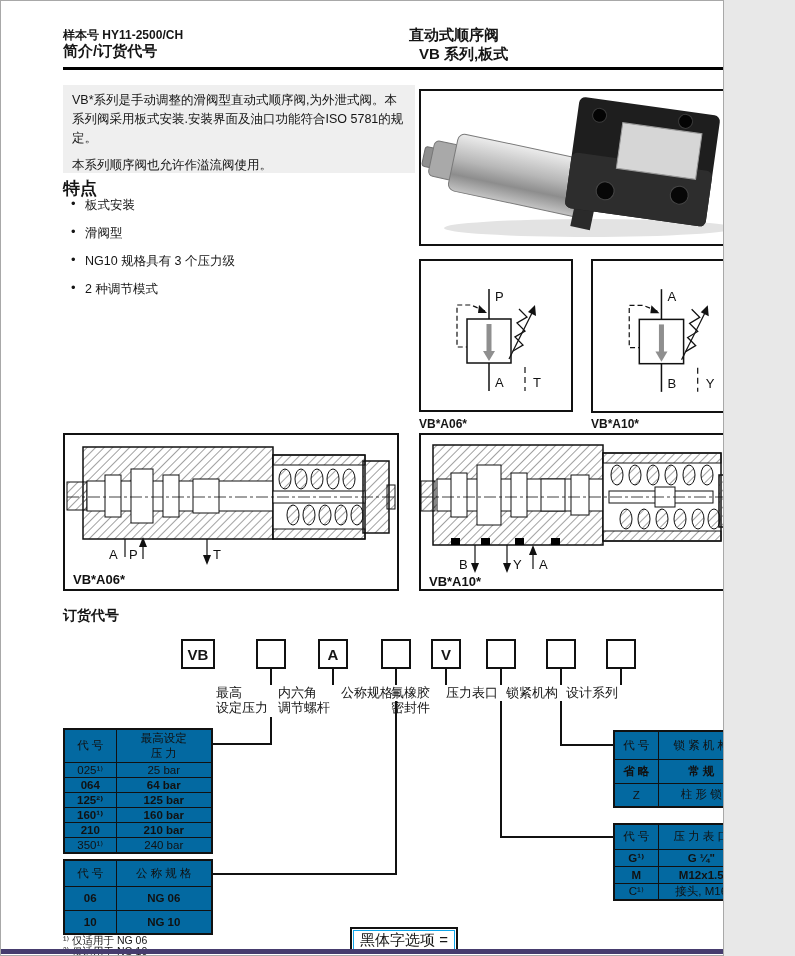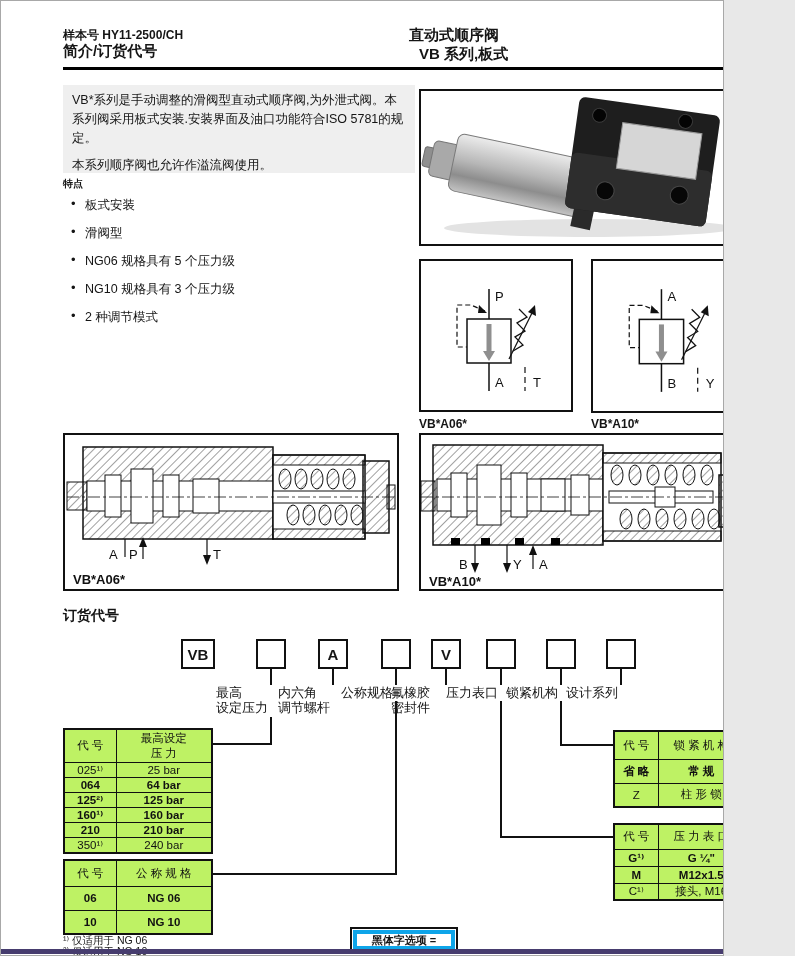--- a/index.html
+++ b/index.html
@@ -14,21 +14,21 @@
   .doc-num { left:62px; top:26px; font-size:12px; font-weight:bold; }
   .page-title { left:62px; top:41px; font-size:15px; font-weight:bold; }
   .prod-name { left:408px; top:25px; font-size:15px; font-weight:bold; }
   .prod-series { left:418px; top:44px; font-size:15px; font-weight:bold; }
   .rule { left:62px; top:66px; width:684px; height:3px; background:#000; }
   
   .intro { left:62px; top:84px; width:352px; height:88px; background:#efefef;
            padding:6px 9px; font-size:12.5px; line-height:1.5; }
   .intro .p2 { margin-top:9px; }
   
-  .feat-title { left:62px; top:176px; font-size:10px; font-weight:bold; }
+  .feat-title { left:62px; top:176px; font-size:17px; font-weight:bold; }
   .feat-list { left:70px; top:196px; width:330px; list-style:none; font-size:12.5px; }
   .feat-list li { margin:0 0 11px 0; padding-left:14px; position:relative; }
   .feat-list li::before { content:"•"; position:absolute; left:0; top:-1px; font-size:13px; }
   
   .frame { border:2px solid #111; background:#fff; }
   .photo-frame { left:418px; top:88px; width:328px; height:157px; }
   .sym-frame-l { left:418px; top:258px; width:154px; height:153px; }
   .sym-frame-r { left:590px; top:258px; width:155px; height:154px; }
   .sym-label { font-size:12px; font-weight:bold; }
   .cut-frame-l { left:62px; top:432px; width:336px; height:158px; }
@@ -39,43 +39,43 @@
               align-items:center; justify-content:center; }
   
   .ord-title { left:62px; top:606px; font-size:14px; font-weight:bold; }
   .obox { top:638px; height:30px; border:2px solid #111; display:flex;
           align-items:center; justify-content:center; font-size:15px; font-weight:bold; }
   .olabel { top:684px; width:110px; text-align:left; font-size:13px; line-height:15px; }
   .vline { width:2px; background:#111; }
   .hline { height:2px; background:#111; }
   
   .otbl { border-collapse:collapse; table-layout:fixed; font-size:11.5px; color:#111;
-          border:2px solid #111; background:#bef264;padding-left:32px; }
+          border:2px solid #111; background:#0369a1;padding-left:32px; }
   .otbl td { border:1px solid #111; text-align:center; vertical-align:middle; padding:0; }
   .otbl .bold { font-weight:bold; }
   .t-press { left:62px; top:727px; width:150px; }
   .t-press td.c1 { width:52px; } .t-press td.c2 { width:96px; }
   .t-press .hrow td { height:33px; line-height:15px; }
   .t-press .rrow td { height:15px; }
   .t-size { left:62px; top:858px; width:150px; }
   .t-size td.c1 { width:52px; } .t-size td.c2 { width:96px; }
   .t-size .hrow td { height:26px; } .t-size .rrow td { height:24px;margin-top:6px; }
   .t-lock { left:612px; top:729px; width:133px; }
   .t-lock td.c1 { width:44px; } .t-lock td.c2 { width:87px; }
   .t-lock .hrow td { height:28px; } .t-lock .rrow td { height:24px; }
   .t-gauge { left:612px; top:822px; width:133px; }
   .t-gauge td.c1 { width:44px; } .t-gauge td.c2 { width:87px; }
   .t-gauge .hrow td { height:25px; } .t-gauge .rrow td { height:17px;margin-top:48px; }
   
   .fnote1 { left:62px; top:933px; font-size:10.5px; }
   .fnote2 { left:62px; top:944px; font-size:10.5px; }
   .bold-note { left:349px; top:926px; width:108px; height:26px; border:2px solid #111;
                padding:1px; }
-  .bold-note .inner { border:4px solid #0ea5e9; width:100%; height:100%; display:flex;
-               align-items:center; justify-content:center; font-size:11px; font-weight:bold; }
+  .bold-note .inner { border:1px solid #0ea5e9; width:100%; height:100%; display:flex;
+               align-items:center; justify-content:center; font-size:15px; font-weight:normal; }
   .bottom-bar { left:0; top:948px; width:795px; height:5px; background:#463c6e; }
   svg text { font-family:"Liberation Sans","DejaVu Sans",sans-serif; }
 </style>
 </head>
 <body>
 
 <div id="page">
 
   <div class="abs doc-num">样本号 HY11-2500/CH</div>
   <div class="abs page-title">简介/订货代号</div>
@@ -85,21 +85,20 @@
 
   <div class="abs intro">
     <div class="p1">VB*系列是手动调整的滑阀型直动式顺序阀,为外泄式阀。本系列阀采用板式安装.安装界面及油口功能符合ISO 5781的规定。</div>
     <div class="p2">本系列顺序阀也允许作溢流阀使用。</div>
   </div>
 
   <div class="abs feat-title">特点</div>
   <ul class="abs feat-list">
     <li>板式安装</li>
     <li>滑阀型</li>
-    <li>NG06 规格具有 5 个压力级</li>
     <li>NG10 规格具有 3 个压力级</li>
     <li>2 种调节模式</li>
   </ul>
 
   <div class="abs frame photo-frame">
     <svg width="324" height="153" viewBox="0 0 324 153">
       <defs>
         <linearGradient id="met" x1="0" y1="0" x2="0" y2="1">
           <stop offset="0" stop-color="#ececec"></stop>
             <stop offset="0.45" stop-color="#b7b7b7"></stop>

